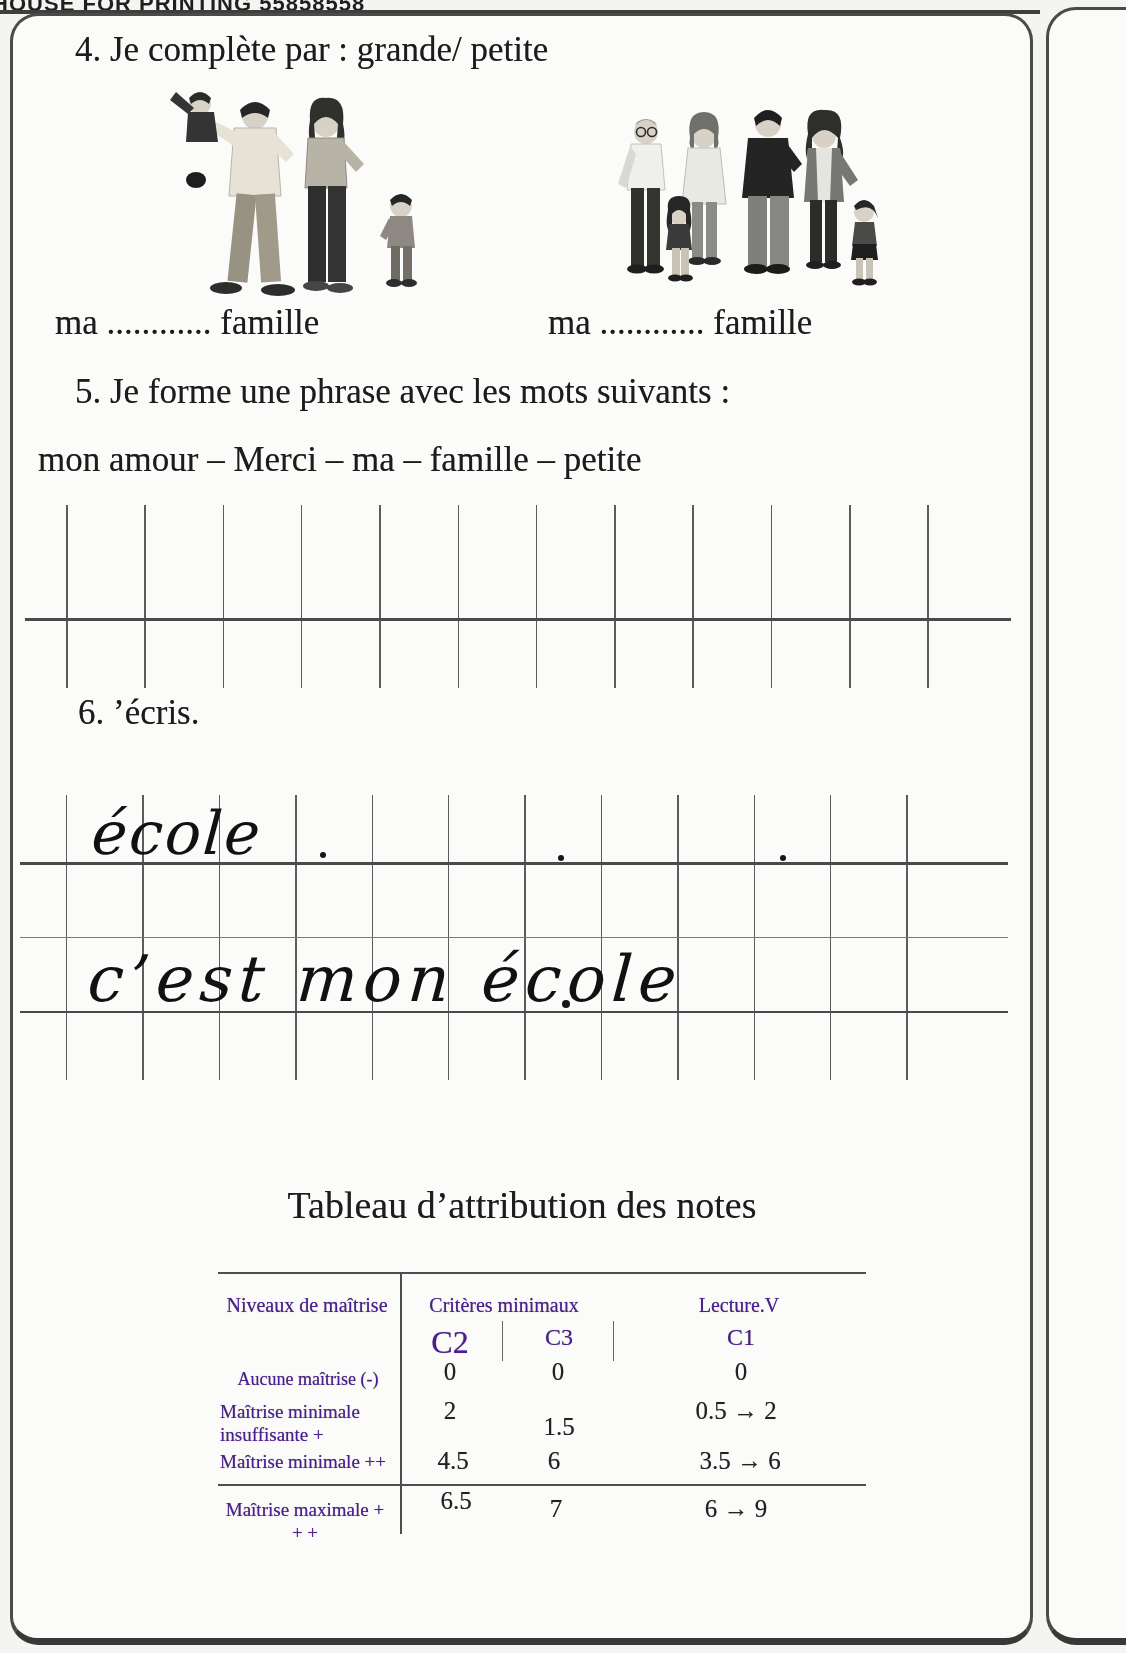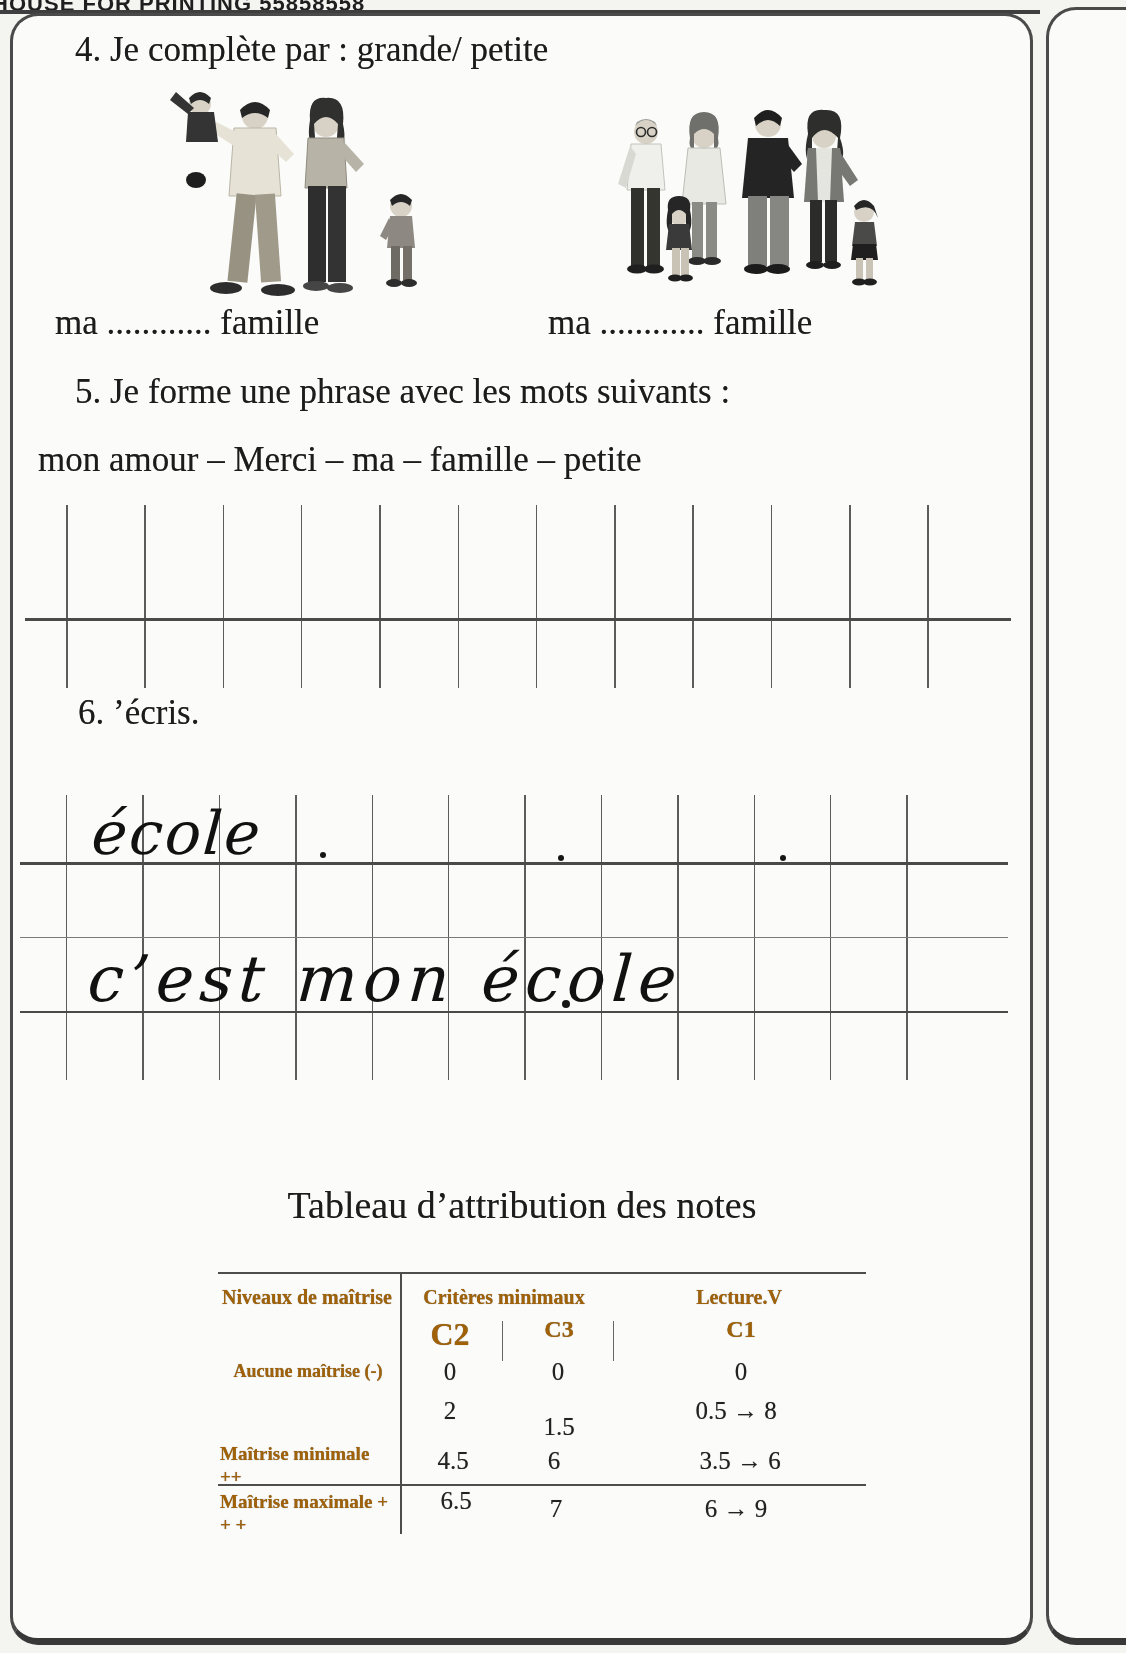--- a/index.html
+++ b/index.html
@@ -52,22 +52,23 @@
     transform:skewX(-4deg);
   }
   .ink-dot{
     width:6px;height:6px;border-radius:50%;
     background:#161616;
   }
   
   #notes-table{left:208px;top:1255px;width:660px;height:300px;}
   .tbl-text{
     font-family:"Liberation Serif", serif;
-    font-weight:bold;color:#a16207;
+    font-weight:normal;color:#4c1d95;
     text-shadow:0 0 .8px rgba(0,0,0,.55);
+    margin-top:8px;
   }
   .tbl-val{
     font-family:"Liberation Serif", serif;
     font-size:25px;color:#222;
     text-shadow:0 0 .7px rgba(0,0,0,.45);
     transform:translateX(-50%);
     white-space:nowrap;
   }
   .tbl-line{background:#4d4d4d;}
   svg .skin{fill:#d8d2c6;}
@@ -217,26 +218,27 @@
   <div class="abs tbl-text" style="left:531px;top:31px;transform:translateX(-50%);font-size:20px;white-space:nowrap;">Lecture.V</div>
   <div class="abs tbl-text" style="left:242px;top:61px;transform:translateX(-50%);font-size:32px;">C2</div>
   <div class="abs tbl-text" style="left:351px;top:61px;transform:translateX(-50%);font-size:24px;">C3</div>
   <div class="abs tbl-text" style="left:533px;top:61px;transform:translateX(-50%);font-size:24px;">C1</div>
 
   <div class="abs tbl-text" style="left:9px;top:106px;width:182px;text-align:center;font-size:18px;white-space:nowrap;">Aucune maîtrise (-)</div>
   <div class="abs tbl-val" style="left:242px;top:103px;">0</div>
   <div class="abs tbl-val" style="left:350px;top:103px;">0</div>
   <div class="abs tbl-val" style="left:533px;top:103px;">0</div>
 
+  <div class="abs tbl-text" style="left:12px;top:138px;width:170px;font-size:19px;line-height:1.2;">Maîtrise minimale insuffisante +</div>
   <div class="abs tbl-val" style="left:242px;top:142px;">2</div>
   <div class="abs tbl-val" style="left:351px;top:142px;margin-top:16px;">1.5</div>
-  <div class="abs tbl-val" style="left:528px;top:142px;">0.5 → 8</div>
+  <div class="abs tbl-val" style="left:528px;top:142px;">0.5 → 2</div>
 
   <div class="abs tbl-text" style="left:12px;top:188px;width:170px;font-size:19px;line-height:1.2;">Maîtrise minimale ++</div>
   <div class="abs tbl-val" style="left:245px;top:192px;">4.5</div>
   <div class="abs tbl-val" style="left:346px;top:192px;">6</div>
   <div class="abs tbl-val" style="left:532px;top:192px;">3.5 → 6</div>
 
-  <div class="abs tbl-text" style="left:12px;top:236px;width:170px;font-size:19px;line-height:1.2;">Maîtrise maximale + + +</div>
+  <div class="abs tbl-text" style="left:12px;top:236px;width:170px;font-size:19px;line-height:1.2;text-align:center;">Maîtrise maximale + + +</div>
   <div class="abs tbl-val" style="left:248px;top:232px;">6.5</div>
   <div class="abs tbl-val" style="left:348px;top:240px;">7</div>
   <div class="abs tbl-val" style="left:528px;top:240px;">6 → 9</div>
 </div>
 
 </body></html>

